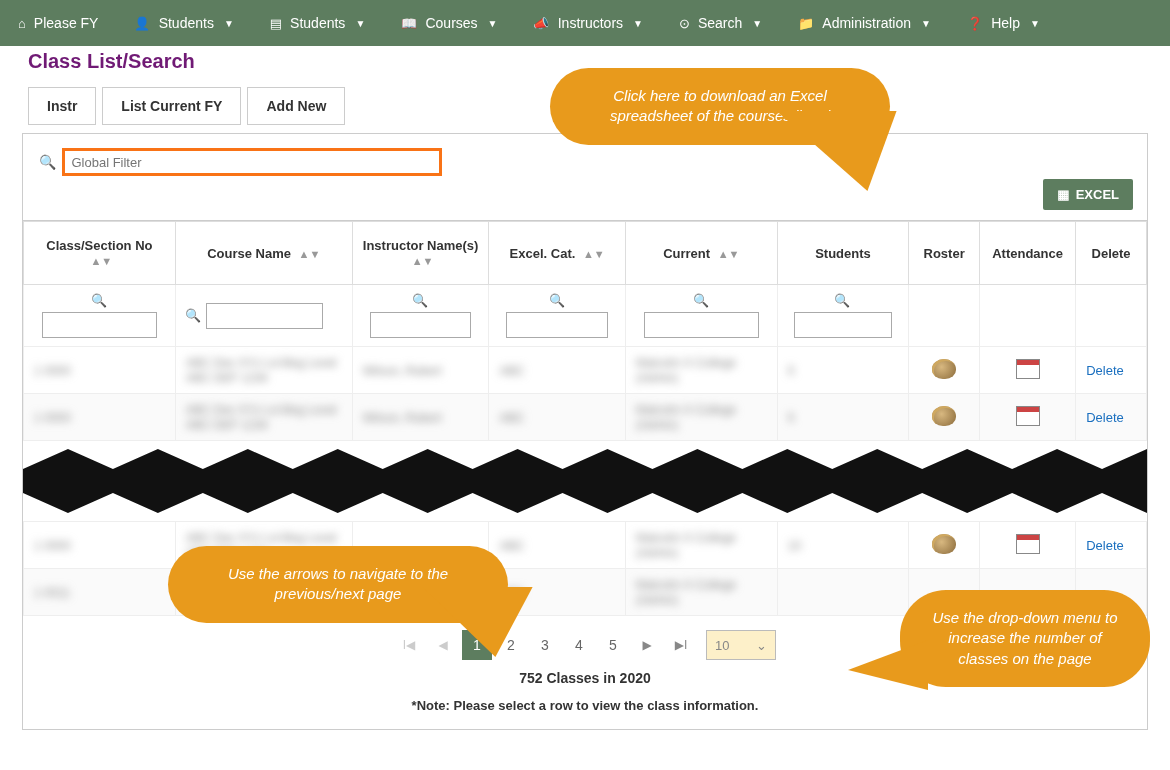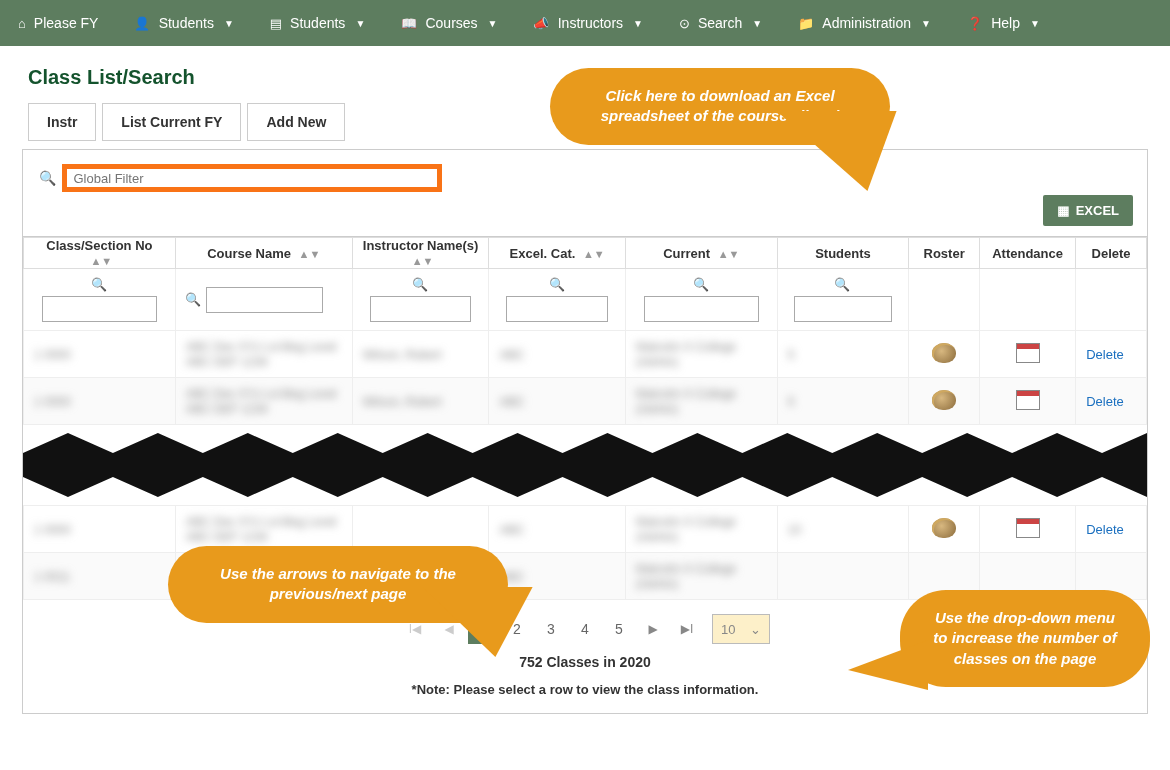--- a/index.html
+++ b/index.html
@@ -1,31 +1,31 @@
 <!DOCTYPE html>
 <html><head>
 <meta charset="utf-8">
 <style>
 * { box-sizing: border-box; margin: 0; padding: 0; }
 body { font-family: Arial, sans-serif; font-size: 13px; background: #fff; color: #333; width: 1170px; }
 .topnav { background: #5d7d5f; display: flex; align-items: center; padding: 0 18px; height: 46px; gap: 36px; }
 .nav-item { color: #fff; display: flex; align-items: center; gap: 8px; cursor: pointer; font-size: 14px; }
 .nav-item .icn { font-size: 13px; }
 .nav-item .caret { font-size: 10px; margin-left: 2px; }
-.page-title { font-size: 20px; font-weight: 700; margin: 20px 28px 14px; color: #14532d; }
+.page-title { font-size: 20px; font-weight: 700; margin: 4px 28px 14px; color: #701a75; }
 .tabs { display: flex; gap: 6px; margin: 0 28px 8px; }
 .tab { border: 1px solid #ccc; background: #fff; padding: 10px 18px; font-size: 14px; font-weight: 600; cursor: pointer; }
 .panel { margin: 0 22px; border: 1px solid #ccc; }
 .filter-bar { padding: 14px 16px 44px; position: relative; border-bottom: 1px solid #ccc; }
 .filter-bar .searchwrap { display: flex; align-items: center; gap: 6px; }
-.filter-bar input { width: 380px; height: 28px; border: 5px solid #f97316; padding: 0 6px; font-size: 13px; }
+.filter-bar input { width: 380px; height: 28px; border: 3px solid #f97316; padding: 0 6px; font-size: 13px; }
 .filter-bar .mag { color: #555; font-size: 14px; }
 .excel-btn { position: absolute; right: 14px; bottom: 10px; background: #5d7d5f; color: #fff; border: none; padding: 8px 14px; font-size: 13px; font-weight: 600; display: flex; align-items: center; gap: 6px; cursor: pointer; border-radius: 2px; }
 table { width: 100%; border-collapse: collapse; table-layout: fixed; }
-th { background: #fff; border: 1px solid #ddd; padding: 0 6px; font-size: 13px; font-weight: 700; text-align: center; vertical-align: middle; }
+th { background: #fff; border: 1px solid #ddd; padding: 16px 6px; font-size: 13px; font-weight: 700; text-align: center; vertical-align: middle; }
 th .sortarr { color: #999; font-size: 11px; margin-left: 4px; display: inline-flex; flex-direction: column; line-height: 6px; }
 td { border: 1px solid #eee; padding: 8px 10px; text-align: left; vertical-align: middle; }
 tr.filter-row td { padding: 8px 10px; text-align: center; }
 tr.filter-row input { width: 88%; height: 26px; border: 1px solid #aaa; }
 tr.filter-row .mag { color: #555; font-size: 13px; display: block; margin-bottom: 4px; }
 .blur { filter: blur(4px); color: #888; font-size: 12px; }
 .delete-link { color: #1a6fbf; cursor: pointer; }
 .icon-cell { text-align: center; }
 .roster-icn, .att-icn { display: inline-block; width: 24px; height: 20px; }
 .roster-icn { background: radial-gradient(circle at 40% 40%, #d8b880, #8a6a3a); border-radius: 50% 50% 45% 45%; box-shadow: 2px 2px 0 #cfa860 inset; }
@@ -46,32 +46,32 @@
     44% 90%, 40% 65%, 36% 90%, 32% 65%, 28% 90%, 24% 65%, 20% 90%, 16% 65%,
     12% 90%, 8% 65%, 4% 90%, 0% 65%
   );
 }
 
 .pager { display: flex; justify-content: center; align-items: center; gap: 4px; padding: 14px 0 6px; }
 .pager .pg { width: 30px; height: 30px; display: flex; align-items: center; justify-content: center; color: #666; cursor: pointer; font-size: 14px; }
 .pager .pg.active { background: #5d7d5f; color: #fff; }
 .pager .arrow { color: #888; font-size: 12px; }
 .pager .arrow.disabled { color: #ccc; }
-.pager .sizebox { width: 58px; height: 30px; border: 1px solid #bbb; background: #fdf0c9; display: flex; align-items: center; justify-content: space-between; padding: 0 8px; margin-left: 6px; color: #888; cursor: pointer; }
+.pager .sizebox { width: 70px; height: 30px; border: 1px solid #bbb; background: #fdf0c9; display: flex; align-items: center; justify-content: space-between; padding: 0 8px; margin-left: 6px; color: #888; cursor: pointer; }
 
 .summary { text-align: center; font-weight: 700; font-size: 14px; padding: 4px 0; }
 .note { text-align: center; font-weight: 700; font-size: 13px; padding: 8px 0 16px; }
 
 
 .callout {
   position: absolute;
   background: #e89a1c;
   color: #fff;
   font-style: italic;
-  font-weight: 700;
+  font-weight: 400;
   font-size: 15px;
   text-align: center;
   padding: 18px 28px;
   border-radius: 46px;
   line-height: 1.35;
   z-index: 50;
 }
 .callout .tail {
   position: absolute;
   width: 0; height: 0;

